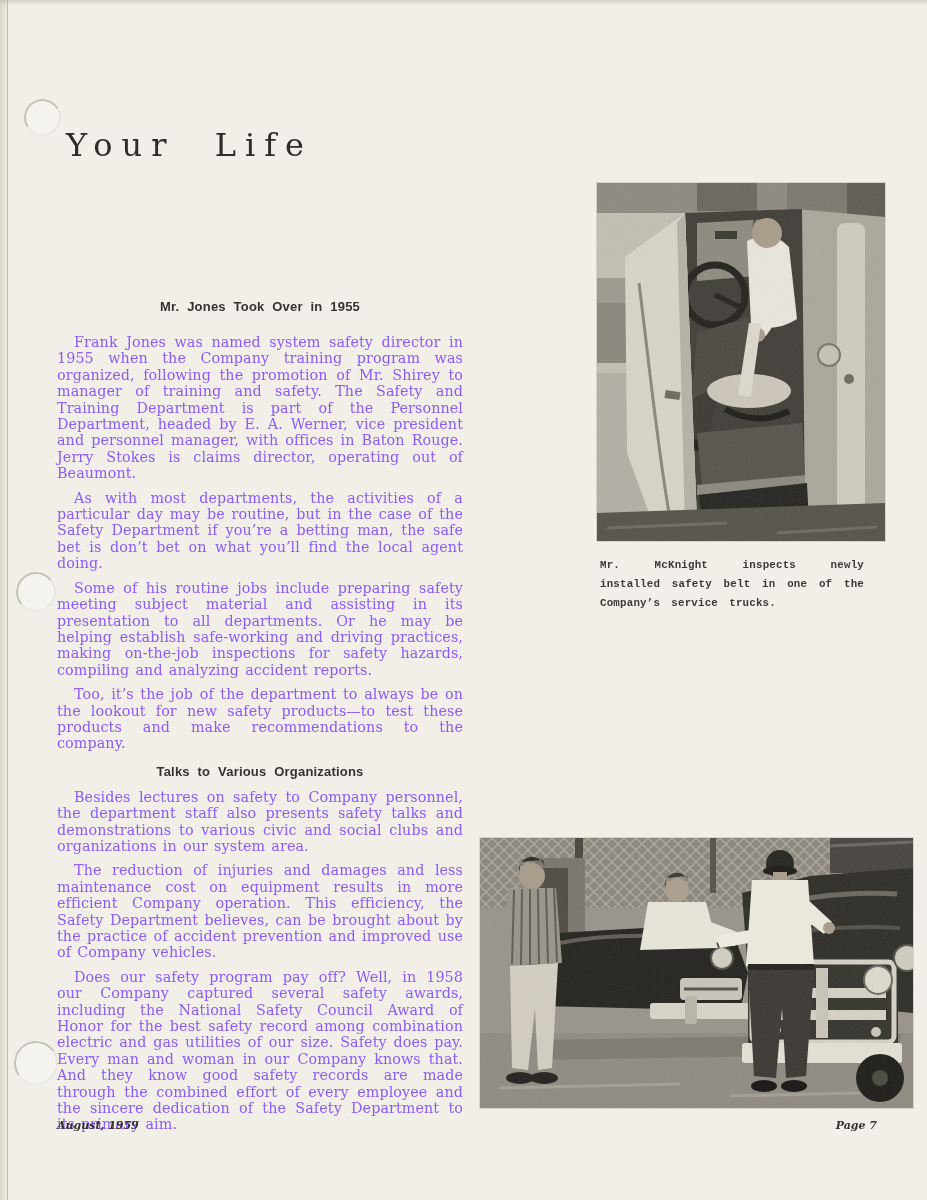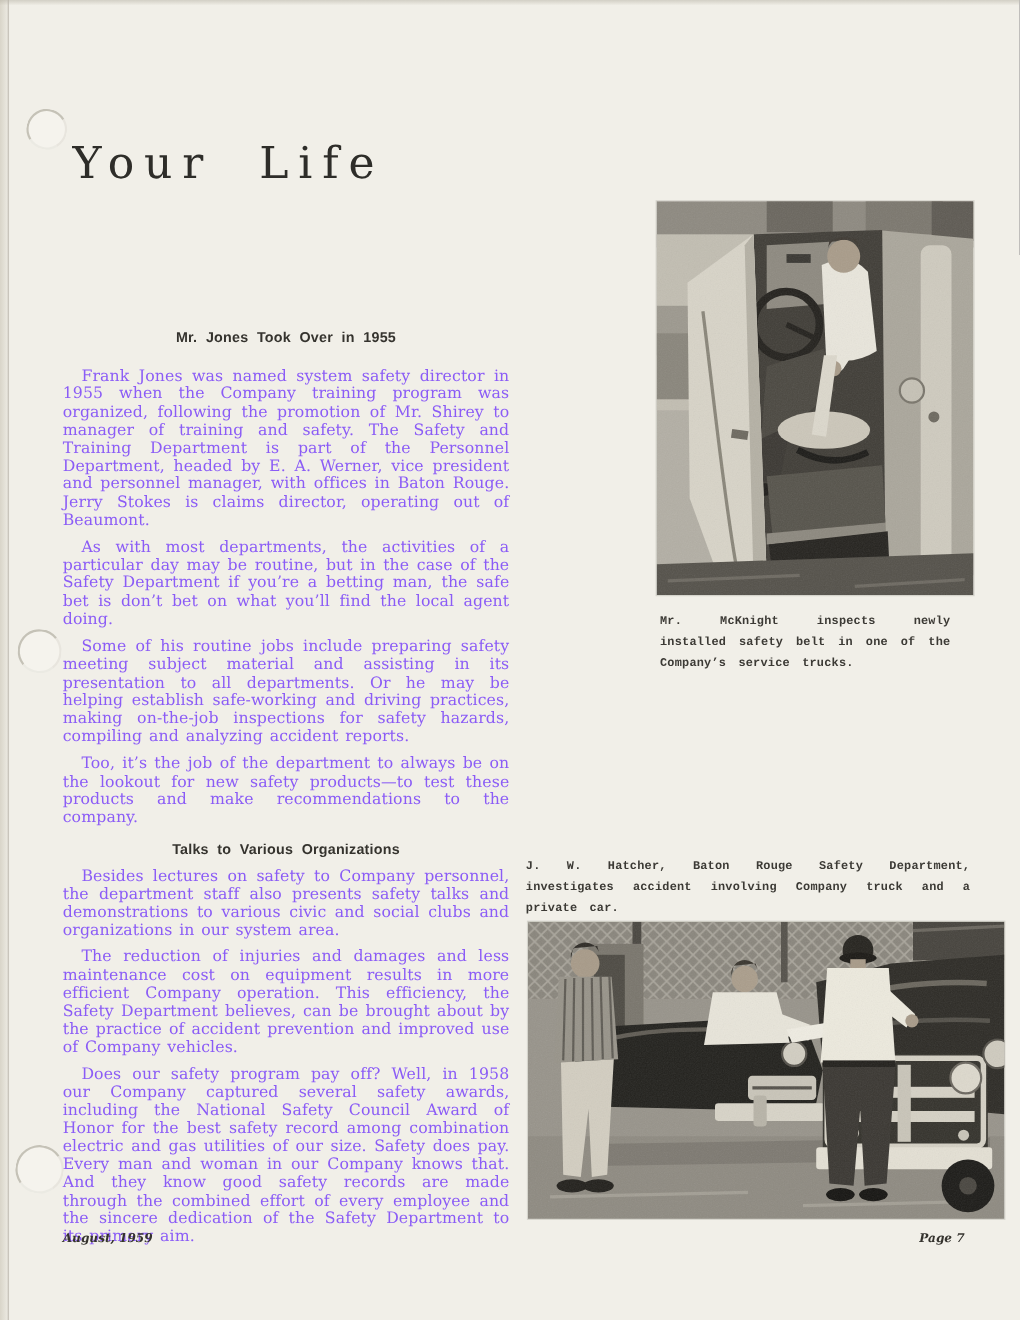--- a/index.html
+++ b/index.html
@@ -17,21 +17,21 @@
   .punch-hole{position:absolute;border-radius:50%;background:#f5f3ed;
     border:2px solid rgba(141,135,119,.45);
     border-bottom-color:rgba(141,135,119,.08);border-right-color:rgba(141,135,119,.12);}
   #hole-1{left:24px;top:99px;width:33px;height:33px;transform:rotate(14deg);}
   #hole-2{left:16px;top:572px;width:36px;height:36px;transform:rotate(6deg);}
   #hole-3{left:14px;top:1041px;width:40px;height:40px;transform:rotate(10deg);}
 
   
   #masthead-title{
     position:absolute;left:66px;top:126px;
-    font-family:"DejaVu Serif",serif;font-size:40px;font-weight:500;
+    font-family:"DejaVu Serif",serif;font-size:32px;font-weight:500;
     letter-spacing:9px;word-spacing:20px;color:#2e2d29;white-space:nowrap;
   }
 
   
   #text-col{position:absolute;left:57px;top:299px;width:406px;}
   .section-heading{
     margin:0 0 20px 0;text-align:center;
     font-family:"Liberation Sans",sans-serif;font-weight:bold;font-size:13px;
     word-spacing:4px;letter-spacing:.2px;color:#35332e;
   }
@@ -144,21 +144,20 @@
       <circle cx="252" cy="196" r="5" fill="#6e6a60"></circle>
 
       <polygon points="0,330 288,320 288,358 0,358" fill="#55524b"></polygon>
       <line x1="10" y1="345" x2="130" y2="340" stroke="#6e6a62" stroke-width="3"></line>
       <line x1="180" y1="350" x2="280" y2="344" stroke="#6e6a62" stroke-width="3"></line>
       <rect width="288" height="358" filter="url(#grain1)" opacity="0.11"></rect>
     </svg>
   </div>
   <div class="photo-caption" id="caption-truck-cab">Mr. McKnight inspects newly installed safety belt in one of the Company’s service trucks.</div>
 
-  <div class="photo-caption" id="caption-accident">J. W. Hatcher, Baton Rouge Safety Department, investigates accident involving Company truck and a private car.</div>
 
   <div class="photo" id="photo-accident">
     <svg width="433" height="270" viewBox="0 0 433 270" xmlns="http://www.w3.org/2000/svg">
       <defs>
         <pattern id="chain" width="12" height="12" patternUnits="userSpaceOnUse">
           <path d="M0,12 L12,0 M0,0 L12,12" stroke="#b5b1a7" stroke-width="1.4"></path>
         </pattern>
         <filter id="grain2" x="0" y="0" width="100%" height="100%">
           <feTurbulence type="fractalNoise" baseFrequency="0.9" numOctaves="2" stitchTiles="stitch"></feTurbulence>
           <feColorMatrix type="saturate" values="0"></feColorMatrix>

